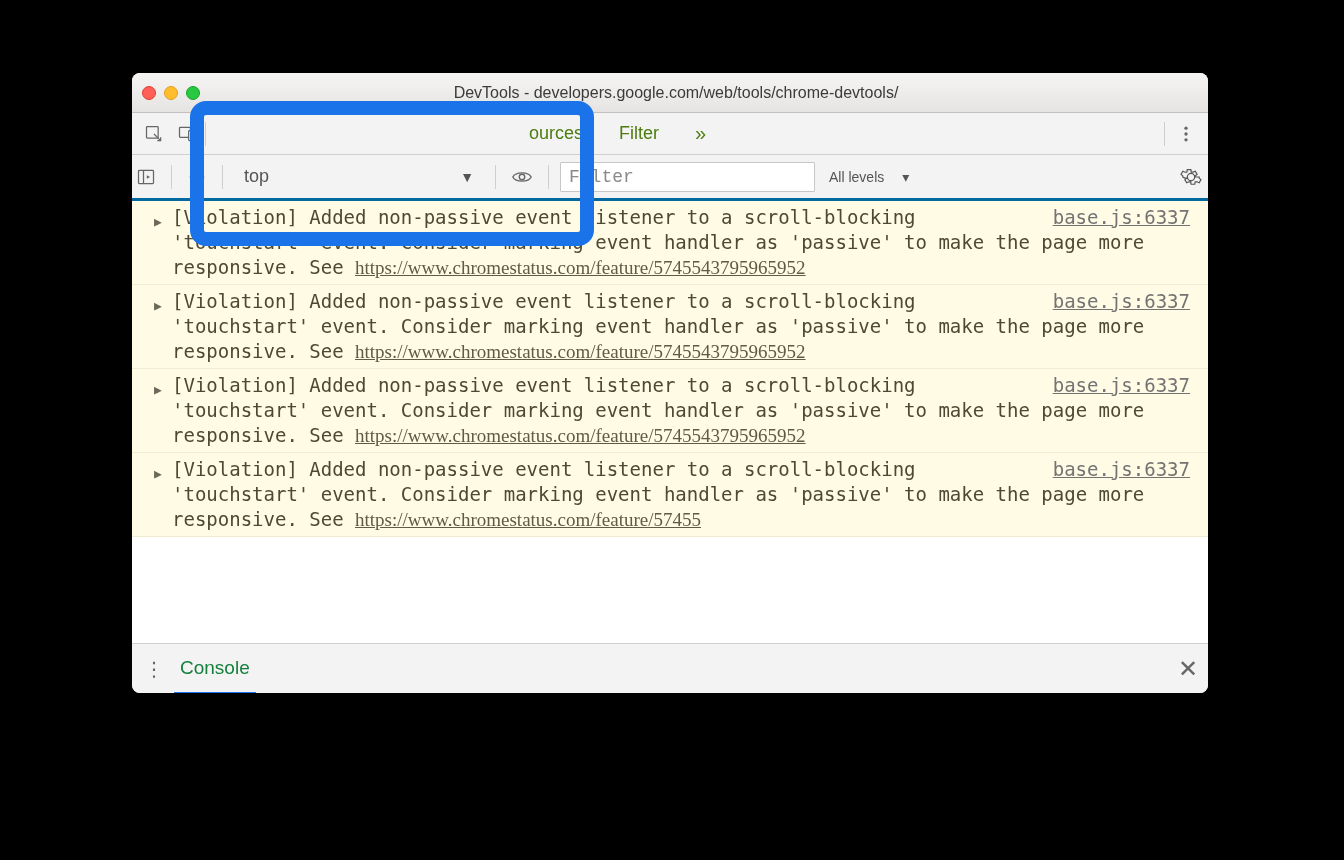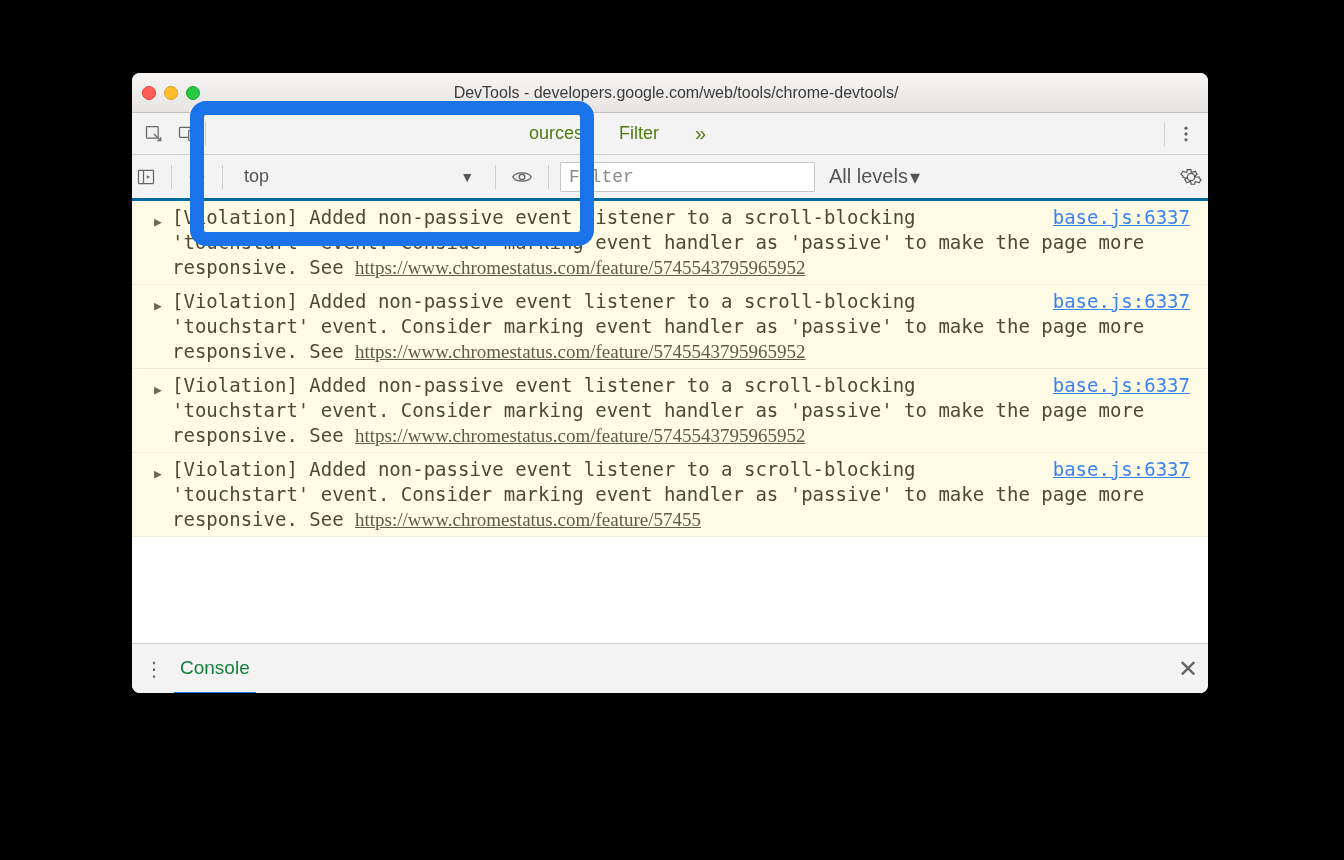--- a/index.html
+++ b/index.html
@@ -27,28 +27,28 @@
   .tablabel { padding:0 18px; height:42px; display:flex; align-items:center; color:#4d7c0f;}
   .tabbar .spacer{flex:1;}
   .morebtn { width:36px; display:flex; align-items:center; justify-content:center; height:42px; color:#666;}
   
   .consolebar { height:46px; border-bottom:3px solid #0369a1; background:#f3f3f3; display:flex; align-items:center; padding:0 0; gap:8px; position:relative;}
   .consolebar .sep{height:24px;}
   .ctx { display:flex; align-items:center; gap:10px; padding:0 10px; height:30px; color:#555; font-size:18px; width:250px; justify-content:space-between;}
   .ctx .arrow{font-size:14px; color:#555;}
   .eye{width:30px; display:flex; align-items:center; justify-content:center; color:#555; font-size:18px;}
   .filter { height:30px; width:255px; background:#fff; border:1px solid #c7c7c7; border-radius:1px; padding:0 8px; font-size:18px; color:#c2410c;font-family:Liberation Mono, monospace;}
-  .levels { font-size:20px; color:#555; padding:0 6px; display:flex; align-items:center; gap:2px;}
+  .levels { font-size:14px; color:#555; padding:0 6px; display:flex; align-items:center; gap:18px;}
   .gear { margin-left:auto; width:34px; display:flex; align-items:center; justify-content:center; color:#555;}
   .highlight-box{position:absolute; left:58px; top:-12px; width:404px; height:145px; border:14px solid #1a73e8; border-radius:16px; z-index:50;}
   
   .consolebody{flex:1; overflow:hidden; background:#fff; font-family: Menlo, Consolas, monospace; font-size:19px; color:#4d4a33; line-height:25px;}
   .msg{ padding:4px 18px 4px 40px; background:#fffbe4; border-bottom:1px solid #f0ecd2; position:relative; }
   .msg .tri{ position:absolute; left:22px; top:8px; font-size:13px; color:#6b6a59;}
-  .msg .src{ float:right; text-decoration:underline; color:#3b82f6; margin-left:16px;text-align:center;}
+  .msg .src{ float:right; text-decoration:underline; color:#737373; margin-left:16px;text-align:center;}
   .msg .link{ text-decoration:underline; color:#5e5c45;font-family:Liberation Serif, serif;}
   
   .drawer{ height:50px; border-top:1px solid #cfcfcf; background:#f3f3f3; display:flex; align-items:center; padding:0 10px; position:relative;}
   .drawer .dots{ width:24px; text-align:center; color:#666; font-size:20px;}
   .drawer .tab{ margin-left:8px; padding:0 6px; font-size:19px; color:#15803d; height:50px; display:flex; align-items:center; border-bottom:3px solid #1a73e8; position:relative; top:1px;}
   .drawer .close{ margin-left:auto; font-size:24px; color:#666;}
   ::placeholder{color:#8a8a8a;}
 </style>
 </head>
 <body>

